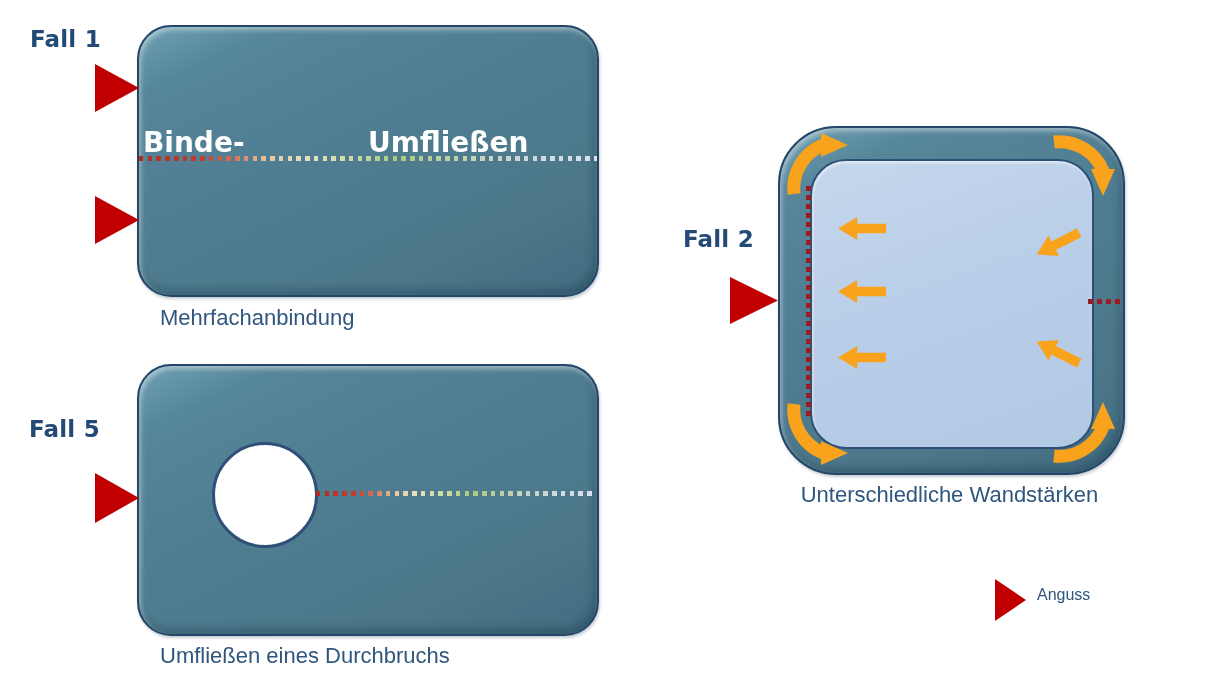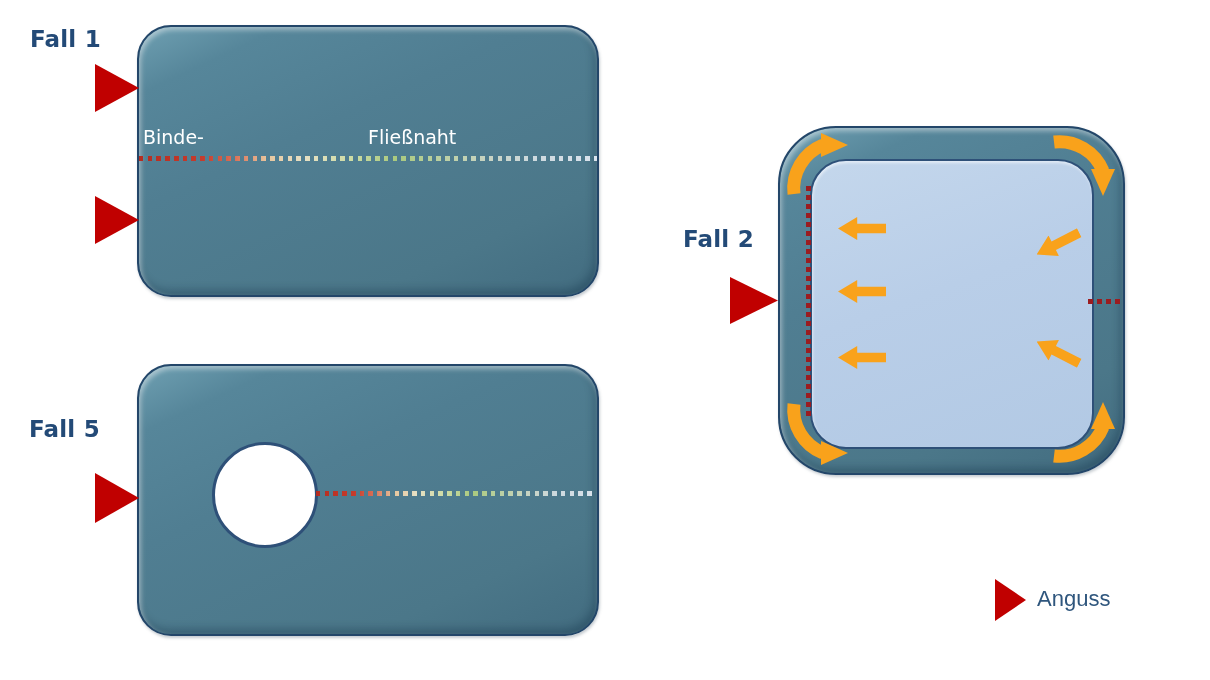--- a/index.html
+++ b/index.html
@@ -10,24 +10,24 @@
   
   .case-label{
     position:absolute;font-size:23px;font-weight:bold;color:var(--navy_text,#234a77);
     letter-spacing:.2px;
   }
   .caption{
     position:absolute;font-size:22px;color:var(--caption_text,#2f567d);
     font-family:"Liberation Sans","DejaVu Sans",sans-serif;
   }
   .weld-label{
-    position:absolute;font-size:19px;font-weight:normal;color:var(--weld_label,#fff);
+    position:absolute;font-size:28px;font-weight:bold;color:var(--weld_label,#fff);
   }
   .legend-label{
-    position:absolute;left:1037px;top:586px;font-size:22px;color:var(--caption_text,#2f567d);
+    position:absolute;left:1037px;top:586px;font-size:16px;color:var(--caption_text,#2f567d);
     font-family:"Liberation Sans","DejaVu Sans",sans-serif;
   }
   
   .plate{
     position:absolute;border:2.5px solid var(--plate_border,#234669);border-radius:34px;
     background:linear-gradient(155deg,#6fa0b2 0%,#56869a 14%,var(--plate_fill,#507e92) 38%,#4b7789 78%,#426c80 100%);
     box-shadow:inset 2px 3px 5px rgba(255,255,255,.45), inset -3px -5px 9px rgba(0,30,50,.28), 1px 2px 3px rgba(90,105,120,.35);
   }
   .plate1{left:137px;top:25px;width:458px;height:268px;}
   .plate2{left:137px;top:364px;width:458px;height:268px;}
@@ -100,28 +100,30 @@
 </head>
 <body>
 
 <div class="canvas">
 
   <div class="case-label l1">Fall 1</div>
   <div class="plate plate1"></div>
   <div class="gate g1a"></div>
   <div class="gate g1b"></div>
   <span class="weld-label wl-left">Binde-</span>
-  <span class="weld-label wl-right">Fließnaht</span>
+  <span class="weld-label wl-right">Umfließen</span>
   <div class="weld weld1" style="background: linear-gradient(to right, rgb(180, 44, 32) 0%, rgb(198, 60, 45) 14%, rgb(218, 114, 88) 21%, rgb(231, 198, 158) 28%, rgb(230, 224, 196) 36%, rgb(206, 220, 166) 46%, rgb(169, 201, 126) 56%, rgb(187, 208, 162) 66%, rgb(199, 211, 194) 76%, rgb(205, 217, 222) 86%, rgb(218, 227, 237) 100%);"></div>
+  <div class="caption cap1">Mehrfachanbindung</div>
 
   <div class="case-label l2">Fall 5</div>
   <div class="plate plate2"></div>
   <div class="gate g2"></div>
   <div class="hole"></div>
   <div class="weld weld2" style="background: linear-gradient(to right, rgb(180, 44, 32) 0%, rgb(198, 60, 45) 14%, rgb(218, 114, 88) 21%, rgb(231, 198, 158) 28%, rgb(230, 224, 196) 36%, rgb(206, 220, 166) 46%, rgb(169, 201, 126) 56%, rgb(187, 208, 162) 66%, rgb(199, 211, 194) 76%, rgb(205, 217, 222) 86%, rgb(218, 227, 237) 100%);"></div>
+  <div class="caption cap2">Umfließen eines Durchbruchs</div>
 
   <div class="case-label l3">Fall 2</div>
   <div class="plate plate3"></div>
   <div class="inner-cavity"></div>
   <div class="gate g3"></div>
   <div class="dotline-v"></div>
   <div class="dotline-h"></div>
 
   <svg class="corner ctl" viewBox="0 0 72 72">
     <path d="M10 62 A47 47 0 0 1 39 13"></path>
@@ -139,17 +141,18 @@
     <path d="M10 62 A47 47 0 0 1 39 13"></path>
       <polygon points="37,1 37,25 64,13"></polygon>
   </svg>
 
   <div class="arrow a1"></div>
   <div class="arrow a2"></div>
   <div class="arrow a3"></div>
   <div class="arrow d1"></div>
   <div class="arrow d2"></div>
 
+  <div class="caption cap3">Unterschiedliche Wandstärken</div>
 
   <div class="gate gleg"></div>
   <div class="legend-label">Anguss</div>
 
 </div>
 
 </body></html>

